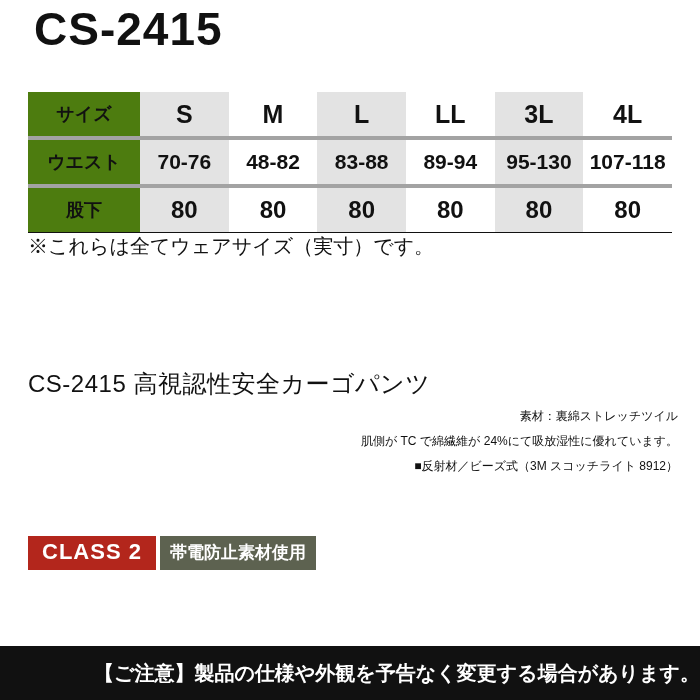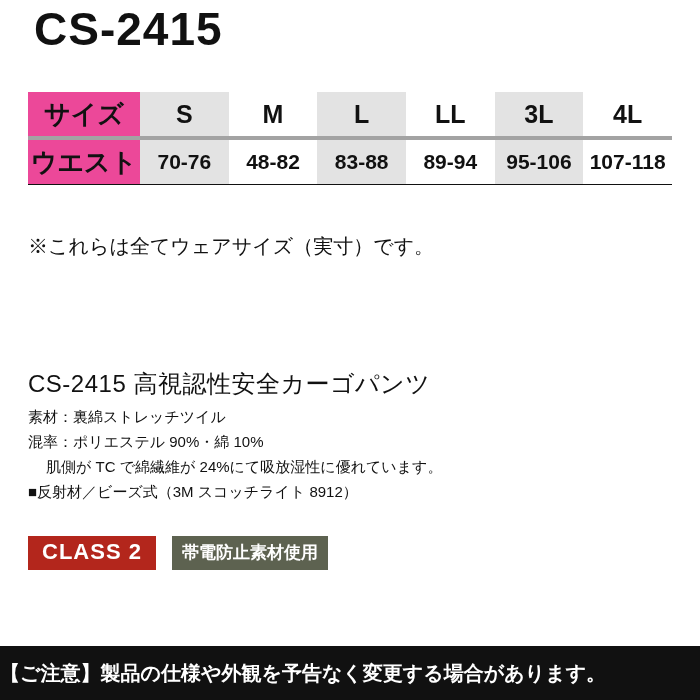--- a/index.html
+++ b/index.html
@@ -55,22 +55,22 @@
     font-family: "Liberation Sans", sans-serif;
     color: #111;
     padding: 0;
   }
   .size-table tr.row-head td {
     border-top: none;
   }
   .size-table td.label-cell {
     width: 112px;
     text-align: center;
-    background: #ec4899;
-    font-size: 26px;
+    background: #4d7c0f;
+    font-size: 18px;
   }
   .size-table td.shaded {
     background: #e3e3e3;
   }
   .size-table td.plain {
     background: #ffffff;
   }
   .size-table td.narrow-text {
     font-size: 21px;
   }
@@ -98,39 +98,40 @@
     font-size: 24px;
     font-weight: normal;
     color: #111;
     letter-spacing: 0.5px;
   }
   .spec-lines {
     position: absolute;
     left: 28px;
     top: 404px;
     width: 650px;
-    font-size: 15px;
+    font-size: 12px;
     line-height: 25px;
     color: #111;
+    text-align: right;
   }
   .spec-lines .line {
     white-space: nowrap;
   }
   .spec-lines .indent {
     padding-left: 18px;
   }
 
   
   .badges {
     position: absolute;
     left: 28px;
     top: 536px;
     display: flex;
     align-items: stretch;
-    gap: 16px;
+    gap: 4px;
   }
   .badge-class {
     background: #b3261c;
     color: #ffffff;
     font-size: 22px;
     font-weight: bold;
     padding: 3px 14px 5px 14px;
     letter-spacing: 1px;
     display: flex;
     align-items: center;
@@ -151,21 +152,21 @@
   
   .caution-bar {
     position: absolute;
     left: 0;
     bottom: 0;
     width: 700px;
     height: 54px;
     background: #111111;
     display: flex;
     align-items: center;
-    justify-content: flex-start;
+    justify-content: flex-end;
   }
   .caution-text {
     color: #ffffff;
     font-size: 20px;
     font-weight: bold;
     letter-spacing: 0px;
     font-family: "Liberation Sans", sans-serif;
     white-space: nowrap;
   }
 </style>
@@ -186,33 +187,41 @@
         <td class="val plain">LL</td>
         <td class="val shaded">3L</td>
         <td class="val plain">4L</td>
       </tr>
       <tr>
         <td class="label-cell">ウエスト</td>
         <td class="shaded narrow-text">70-76</td>
         <td class="plain narrow-text">48-82</td>
         <td class="shaded narrow-text">83-88</td>
         <td class="plain narrow-text">89-94</td>
-        <td class="shaded narrow-text">95-106</td>
+        <td class="shaded narrow-text">95-130</td>
         <td class="plain narrow-text">107-118</td>
+      </tr>
+      <tr>
+        <td class="label-cell">股下</td>
+        <td class="shaded">80</td>
+        <td class="plain">80</td>
+        <td class="shaded">80</td>
+        <td class="plain">80</td>
+        <td class="shaded">80</td>
+        <td class="plain">80</td>
       </tr>
     </tbody>
   </table>
 
   <div class="table-note">※これらは全てウェアサイズ（実寸）です。</div>
 
   <div class="spec-title">CS-2415 高視認性安全カーゴパンツ</div>
 
   <div class="spec-lines">
     <div class="line">素材：裏綿ストレッチツイル</div>
-    <div class="line">混率：ポリエステル 90%・綿 10%</div>
     <div class="line indent">肌側が TC で綿繊維が 24%にて吸放湿性に優れています。</div>
     <div class="line">■反射材／ビーズ式（3M スコッチライト 8912）</div>
   </div>
 
   <div class="badges">
     <div class="badge-class">CLASS 2</div>
     <div class="badge-antistatic">帯電防止素材使用</div>
   </div>
 
   <div class="caution-bar">

